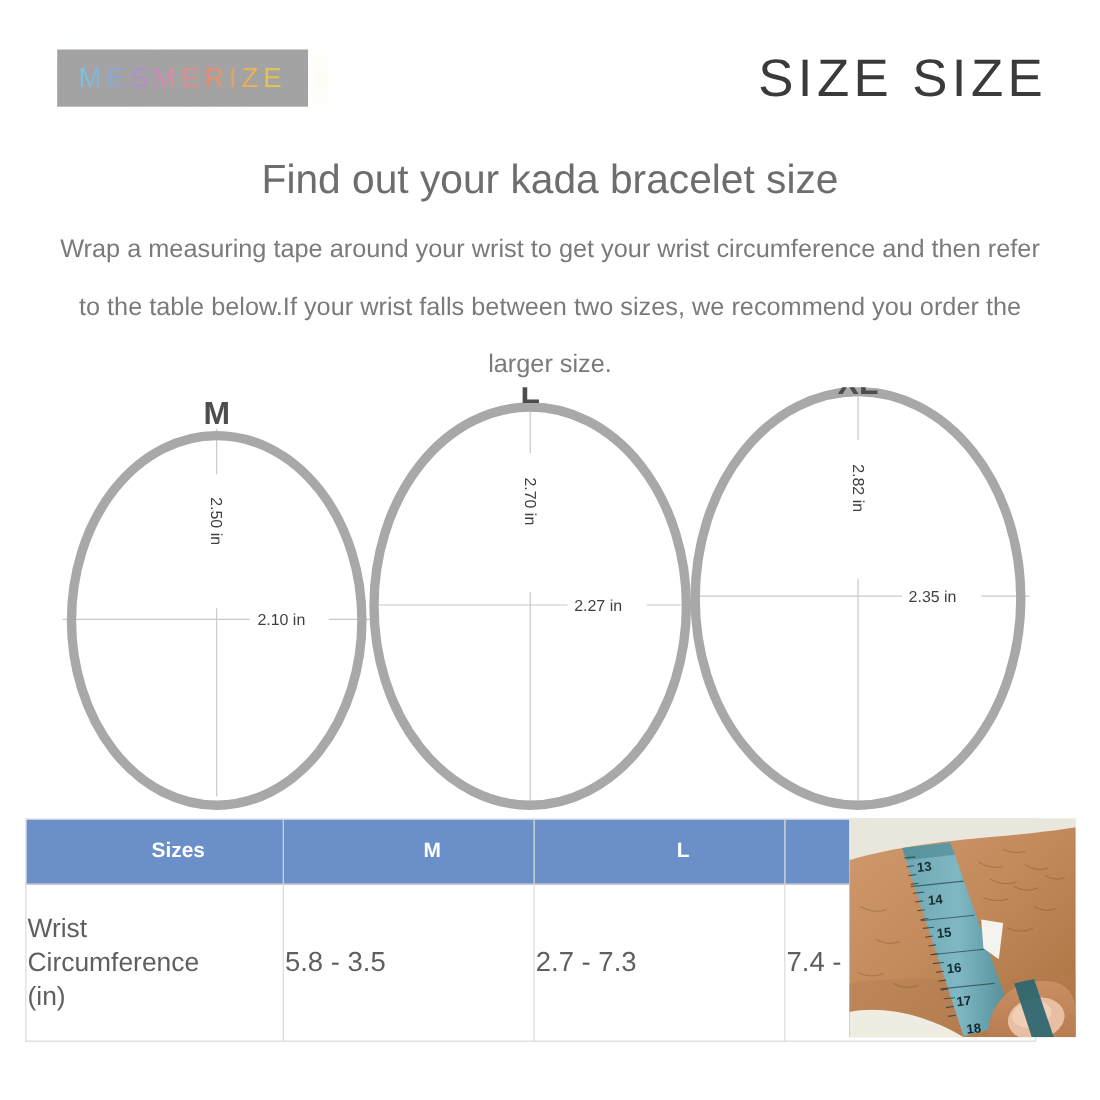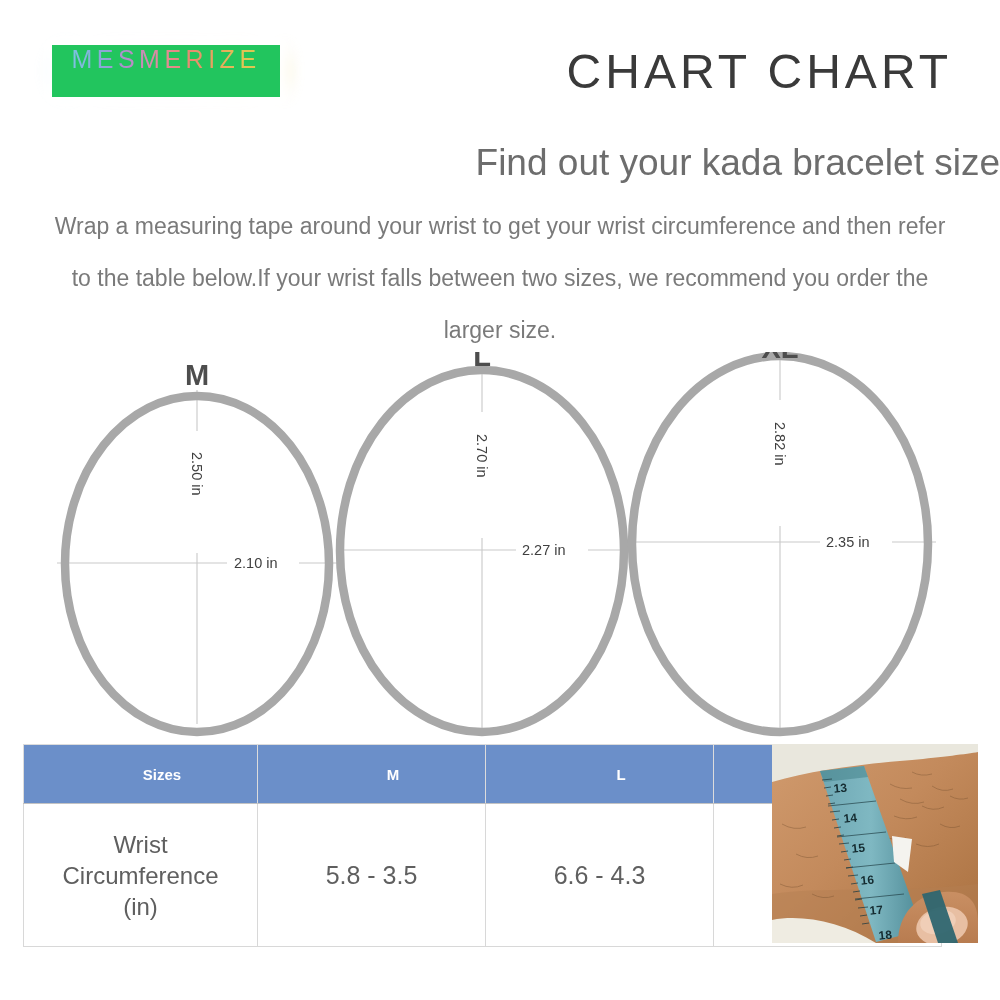--- a/index.html
+++ b/index.html
@@ -16,25 +16,26 @@
     color: #6b6b6b;
   }
 
   
   #brand-logo {
     position: absolute;
     left: 52px;
     top: 45px;
     width: 228px;
     height: 52px;
-    background: #22c55e;
+    background: #a3a3a3;
     box-shadow:
        0 0 14px 9px rgba(255,255,255,0.95),
        0 0 26px 16px rgba(255,255,255,0.55);
     display: flex;
+    align-items: center;
     justify-content: center;
     z-index: 3;
   }
   #brand-glow {
     position: absolute;
     left: 34px;
     top: 28px;
     width: 264px;
     height: 86px;
     z-index: 1;
@@ -75,21 +76,20 @@
     left: 0;
     top: 140px;
     width: 1000px;
     text-align: center;
   }
   #intro-heading {
     font-size: 37px;
     font-weight: 400;
     color: #6d6d6d;
     line-height: 46px;
-    text-align: right;
   }
   #intro-body {
     margin-top: 14px;
     font-size: 23px;
     line-height: 52px;
     color: #7a7a7a;
     padding: 0 46px;
   }
 
   
@@ -123,31 +123,30 @@
     position: absolute;
     left: 23px;
     top: 744px;
     width: 734px;
     border-collapse: collapse;
     table-layout: fixed;
   }
   #size-table th {
     background: #6b8fc9;
     color: #ffffff;
-    font-size: 15px;
+    font-size: 19px;
     font-weight: 700;
     height: 56px;
     border: 1px solid #dcdcdc;
     border-bottom: 1px solid #c3c3c3;
     padding-left: 44px;
   }
   #size-table td {
     height: 140px;
     border: 1px solid #d8d8d8;
-    text-align: center;
     vertical-align: middle;
     font-size: 25px;
     color: #5f5f5f;
   }
   #size-table td.row-header {
     font-size: 24px;
     line-height: 31px;
     color: #5f5f5f;
   }
   .col-label { width: 188px; }
@@ -165,21 +164,21 @@
   }
   #wrist-photo svg { display: block; }
 </style>
 </head>
 <body>
 
 <div id="brand-glow"></div>
 <div id="brand-logo">
   <span id="brand-name">MESMERIZE</span>
 </div>
-<div id="page-title">CHART CHART</div>
+<div id="page-title">SIZE SIZE</div>
 
 <div id="intro">
   <div id="intro-heading">Find out your kada bracelet size</div>
   <div id="intro-body">Wrap a measuring tape around your wrist to get your wrist circumference and then refer to the table below.If your wrist falls between two sizes, we recommend you order the larger size.</div>
 </div>
 
 <div id="diagrams">
   <svg width="1000" height="392" viewBox="0 0 1000 392" xmlns="http://www.w3.org/2000/svg">
 
     <g>
@@ -227,21 +226,21 @@
     </tr>
   </thead>
   <tbody>
     <tr>
       <td class="row-header">
         <div>Wrist</div>
         <div>Circumference</div>
         <div>(in)</div>
       </td>
       <td>5.8 - 3.5</td>
-      <td>6.6 - 4.3</td>
+      <td>2.7 - 7.3</td>
       <td>7.4 - 4.7</td>
     </tr>
   </tbody>
 </table>
 
 <div id="wrist-photo">
   <svg width="206" height="199" viewBox="0 0 206 199" xmlns="http://www.w3.org/2000/svg">
     <defs>
       <linearGradient id="skinGrad" x1="0" y1="0" x2="1" y2="1">
         <stop offset="0%" stop-color="#d09a6d"></stop>

